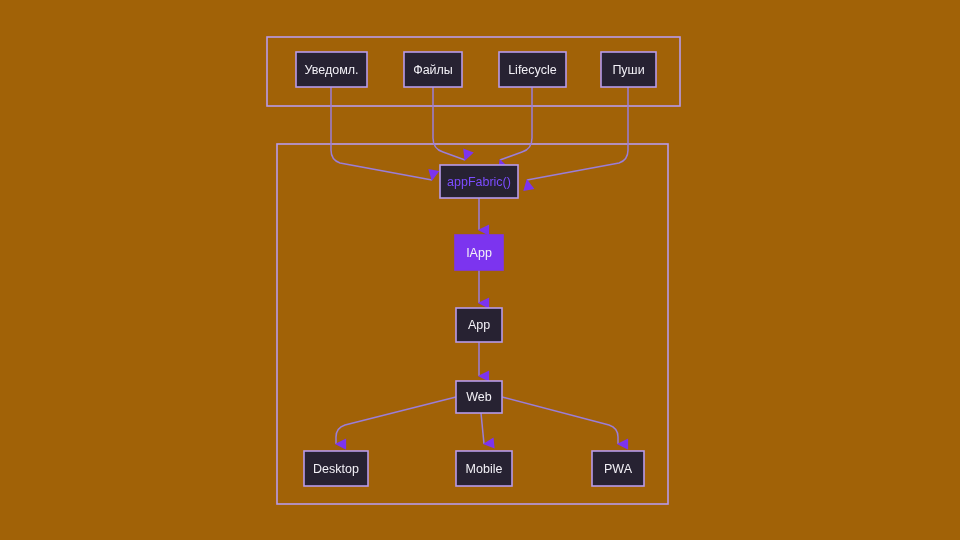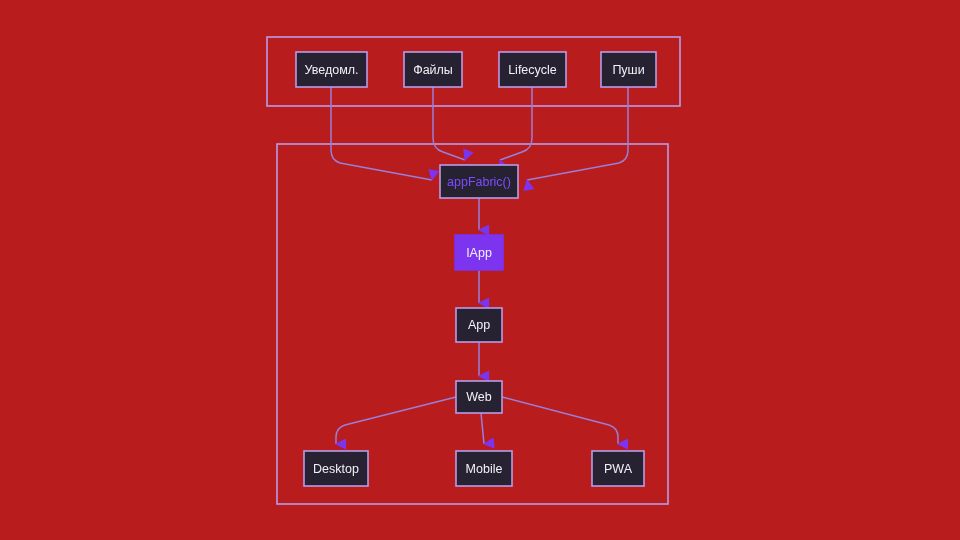--- a/index.html
+++ b/index.html
@@ -4,21 +4,21 @@
 <style>
   html, body {
     margin: 0;
     padding: 0;
     background: #ffffff;
   }
   #stage {
     position: relative;
     width: 960px;
     height: 540px;
-    background: #b91c1c;
+    background: #a16207;
     overflow: hidden;
     font-family: "Liberation Sans", sans-serif;
   }
   #diagram-svg {
     position: absolute;
     left: 0;
     top: 0;
     width: 960px;
     height: 540px;
   }

